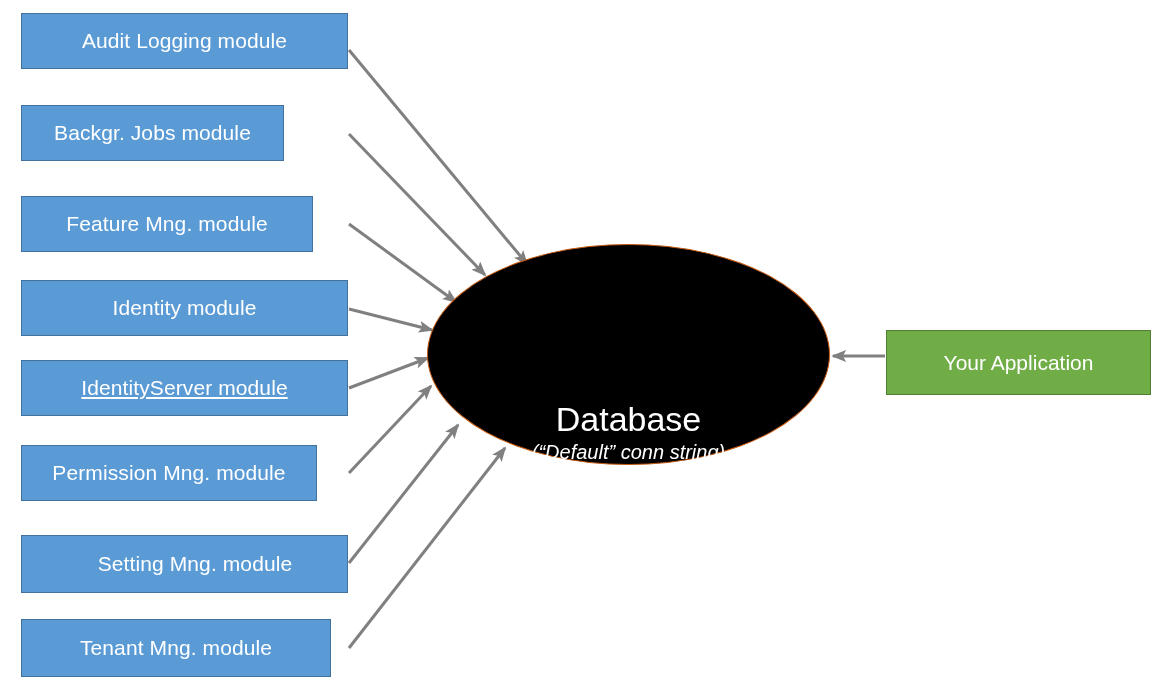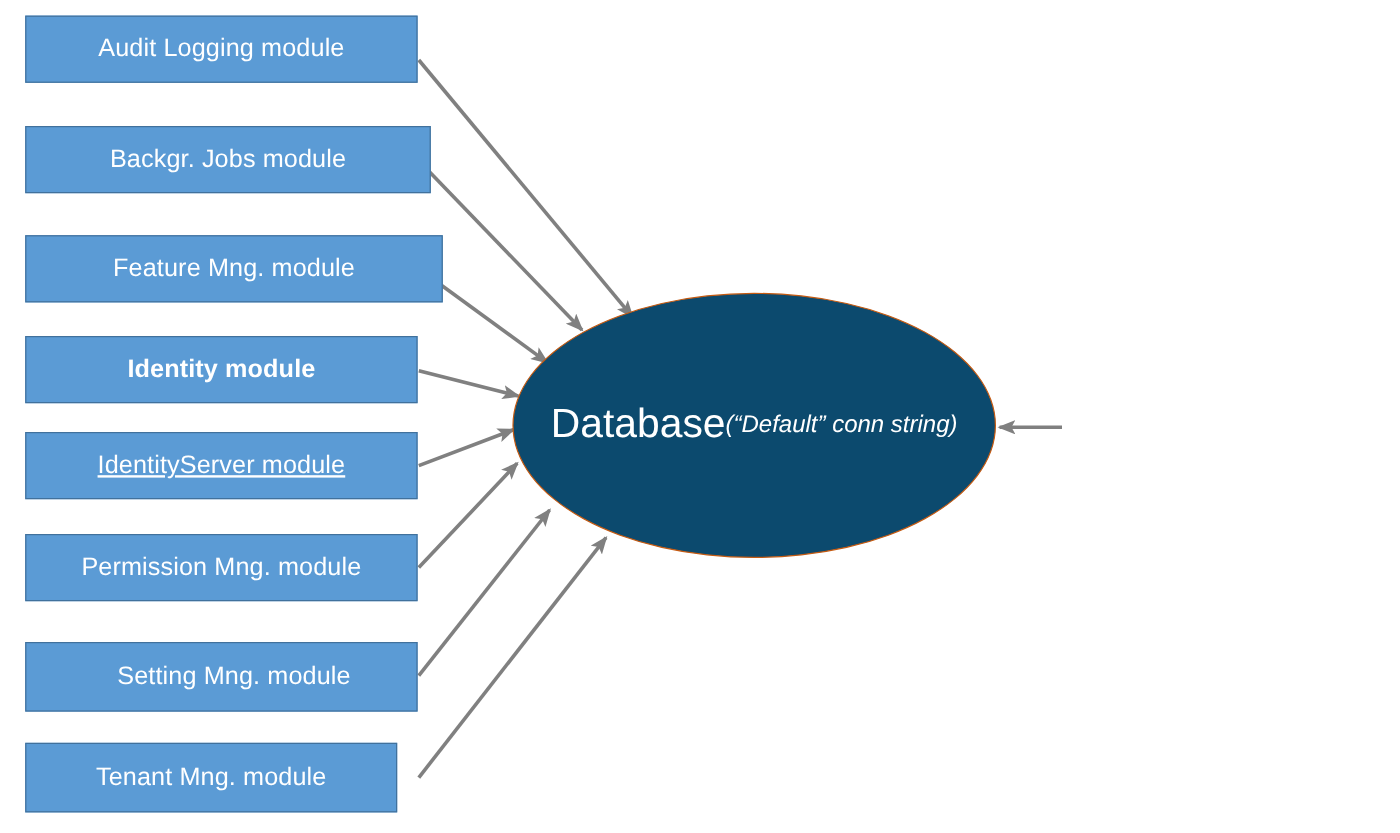--- a/index.html
+++ b/index.html
@@ -49,28 +49,28 @@
     display: flex;
     align-items: center;
     justify-content: center;
     font-size: 21px;
     line-height: 1.1;
     white-space: nowrap;
   }
   .db-ellipse {
     position: absolute;
     box-sizing: border-box;
-    background: #0c4a6e;
+    background: #000000;
     border: 1px solid #C55A11;
     border-radius: 50%;
     color: #ffffff;
     display: flex;
-    flex-direction: row;
+    flex-direction: column;
     align-items: center;
-    justify-content: center;
+    justify-content: flex-end;
     text-align: center;
   }
   .db-title {
     font-size: 34px;
     line-height: 1.15;
     padding-bottom: 2px;
   }
   .db-subtitle {
     font-size: 20px;
     line-height: 1.15;
@@ -98,42 +98,45 @@
         <line x1="349" y1="563" x2="458" y2="425" stroke="#808080" stroke-width="3" marker-end="url(#arrowhead)"></line>
         <line x1="349" y1="648" x2="505" y2="448" stroke="#808080" stroke-width="3" marker-end="url(#arrowhead)"></line>
         <line x1="885" y1="356" x2="833" y2="356" stroke="#808080" stroke-width="3" marker-end="url(#arrowhead)"></line>
       </g>
   </svg>
 
   <div id="module-boxes">
       <div class="module-box" style="left: 21px; top: 13px; width: 327px; height: 56px;">
         <span>Audit Logging module</span>
       </div>
-      <div class="module-box" style="left: 21px; top: 105px; width: 338px; height: 56px;">
+      <div class="module-box" style="left: 21px; top: 105px; width: 263px; height: 56px;">
         <span>Backgr. Jobs module</span>
       </div>
-      <div class="module-box" style="left: 21px; top: 196px; width: 348px; height: 56px;">
+      <div class="module-box" style="left: 21px; top: 196px; width: 292px; height: 56px;">
         <span>Feature Mng. module</span>
       </div>
-      <div class="module-box" style="left: 21px; top: 280px; width: 327px; height: 56px; font-weight: bold;">
+      <div class="module-box" style="left: 21px; top: 280px; width: 327px; height: 56px;">
         <span>Identity module</span>
       </div>
       <div class="module-box" style="left: 21px; top: 360px; width: 327px; height: 56px; text-decoration: underline;">
         <span>IdentityServer module</span>
       </div>
-      <div class="module-box" style="left: 21px; top: 445px; width: 327px; height: 56px;">
+      <div class="module-box" style="left: 21px; top: 445px; width: 296px; height: 56px;">
         <span>Permission Mng. module</span>
       </div>
       <div class="module-box" style="left: 21px; top: 535px; width: 327px; height: 58px; padding-left: 21px;">
         <span>Setting Mng. module</span>
       </div>
       <div class="module-box" style="left: 21px; top: 619px; width: 310px; height: 58px;">
         <span>Tenant Mng. module</span>
       </div>
     </div>
 
   <div class="db-ellipse" id="db-ellipse" style="left: 427px; top: 244px; width: 403px; height: 221px;">
     <div class="db-title">Database</div>
     <div class="db-subtitle">(“Default” conn string)</div>
   </div>
 
+  <div class="app-box" id="app-box" style="left: 886px; top: 330px; width: 265px; height: 65px;">
+    <span>Your Application</span>
+  </div>
 
 </div>
 
 </body></html>

